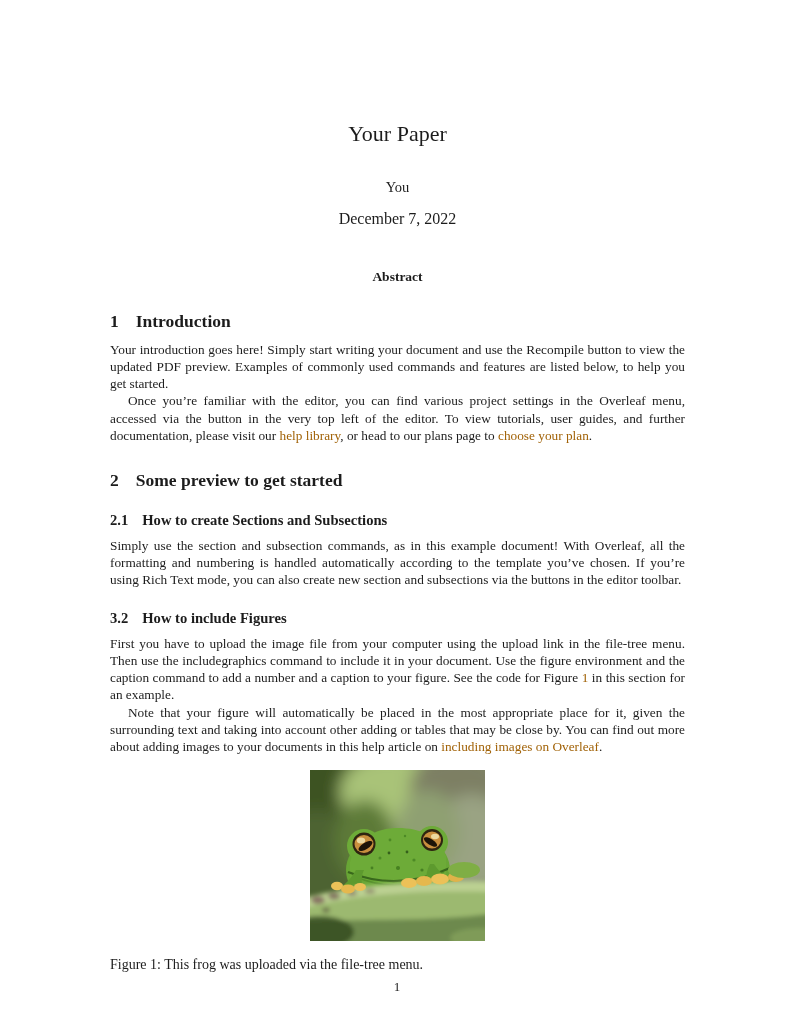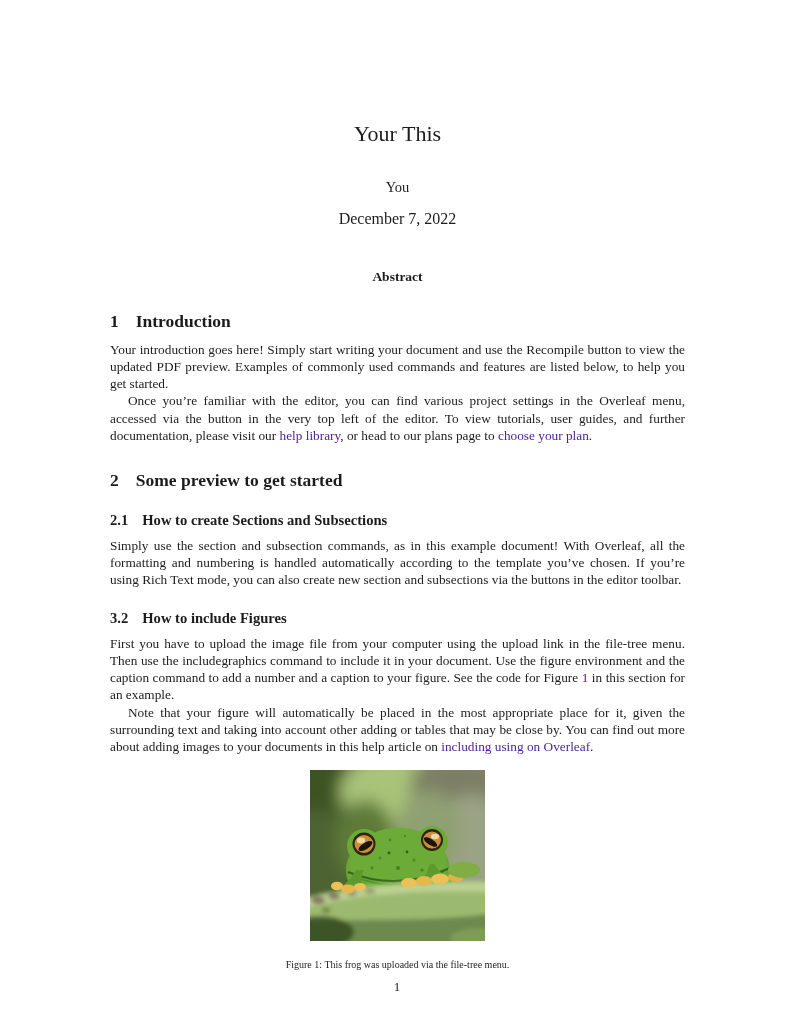--- a/index.html
+++ b/index.html
@@ -38,58 +38,58 @@
     margin:21px 0 0 0;
     font-size:14.6px;font-weight:700;line-height:1.1;
   }
   .subsec-heading .sec-num{display:inline-block;margin-right:14px;}
   .body-par{
     margin:9px 0 0 0;
     font-size:13.3px;line-height:17.3px;
     text-align:justify;
   }
   .body-par.follow{margin-top:0;text-indent:18px;}
-  a.doc-link{color:#4c1d95;text-decoration:none;cursor:pointer;margin-top:29px;}
+  a.doc-link{color:#a16207;text-decoration:none;cursor:pointer;margin-top:29px;}
   
   .figure-block{margin:14px 0 0 0;text-align:center;}
   .frog-svg{display:inline-block;width:175px;height:171px;vertical-align:top;}
   .figure-caption{
-    margin-top:16px;text-align:center;
-    font-size:10px;line-height:16px;
+    margin-top:16px;text-align:left;
+    font-size:14px;line-height:16px;
   }
   
   .page-number{
     position:absolute;left:0;right:0;bottom:33px;
     text-align:center;font-size:13.2px;
   }
 </style>
 </head>
 <body>
 
 <div class="page">
   <div class="content">
 
-    <div class="paper-title">Your This</div>
+    <div class="paper-title">Your Paper</div>
     <div class="paper-author">You</div>
     <div class="paper-date">December 7, 2022</div>
 
     <div class="abstract-heading">Abstract</div>
 
     <h1 class="sec-heading"><span class="sec-num">1</span><span>Introduction</span></h1>
     <p class="body-par"><span>Your introduction goes here! Simply start writing your document and use the Recompile button to view the updated PDF preview. Examples of commonly used commands and features are listed below, to help you get started.</span></p>
     <p class="body-par follow"><span>Once you’re familiar with the editor, you can find various project settings in the Overleaf menu, accessed via the button in the very top left of the editor. To view tutorials, user guides, and further documentation, please visit our </span><a class="doc-link">help library</a><span>, or head to our plans page to </span><a class="doc-link">choose your plan</a><span>.</span></p>
 
     <h1 class="sec-heading"><span class="sec-num">2</span><span>Some preview to get started</span></h1>
 
     <h2 class="subsec-heading"><span class="sec-num">2.1</span><span>How to create Sections and Subsections</span></h2>
     <p class="body-par"><span>Simply use the section and subsection commands, as in this example document! With Overleaf, all the formatting and numbering is handled automatically according to the template you’ve chosen. If you’re using Rich Text mode, you can also create new section and subsections via the buttons in the editor toolbar.</span></p>
 
     <h2 class="subsec-heading"><span class="sec-num">3.2</span><span>How to include Figures</span></h2>
     <p class="body-par"><span>First you have to upload the image file from your computer using the upload link in the file-tree menu. Then use the includegraphics command to include it in your document. Use the figure environment and the caption command to add a number and a caption to your figure. See the code for Figure </span><a class="doc-link">1</a><span> in this section for an example.</span></p>
-    <p class="body-par follow"><span>Note that your figure will automatically be placed in the most appropriate place for it, given the surrounding text and taking into account other adding or tables that may be close by. You can find out more about adding images to your documents in this help article on </span><a class="doc-link">including using on Overleaf</a><span>.</span></p>
+    <p class="body-par follow"><span>Note that your figure will automatically be placed in the most appropriate place for it, given the surrounding text and taking into account other adding or tables that may be close by. You can find out more about adding images to your documents in this help article on </span><a class="doc-link">including images on Overleaf</a><span>.</span></p>
 
     <div class="figure-block">
       <svg class="frog-svg" viewBox="0 0 175 171" preserveAspectRatio="none" aria-hidden="true">
         <defs>
           <filter id="bgblur" x="-30%" y="-30%" width="160%" height="160%">
               <feGaussianBlur stdDeviation="8"></feGaussianBlur>
             </filter>
           <filter id="midblur" x="-30%" y="-30%" width="160%" height="160%">
               <feGaussianBlur stdDeviation="2"></feGaussianBlur>
             </filter>

